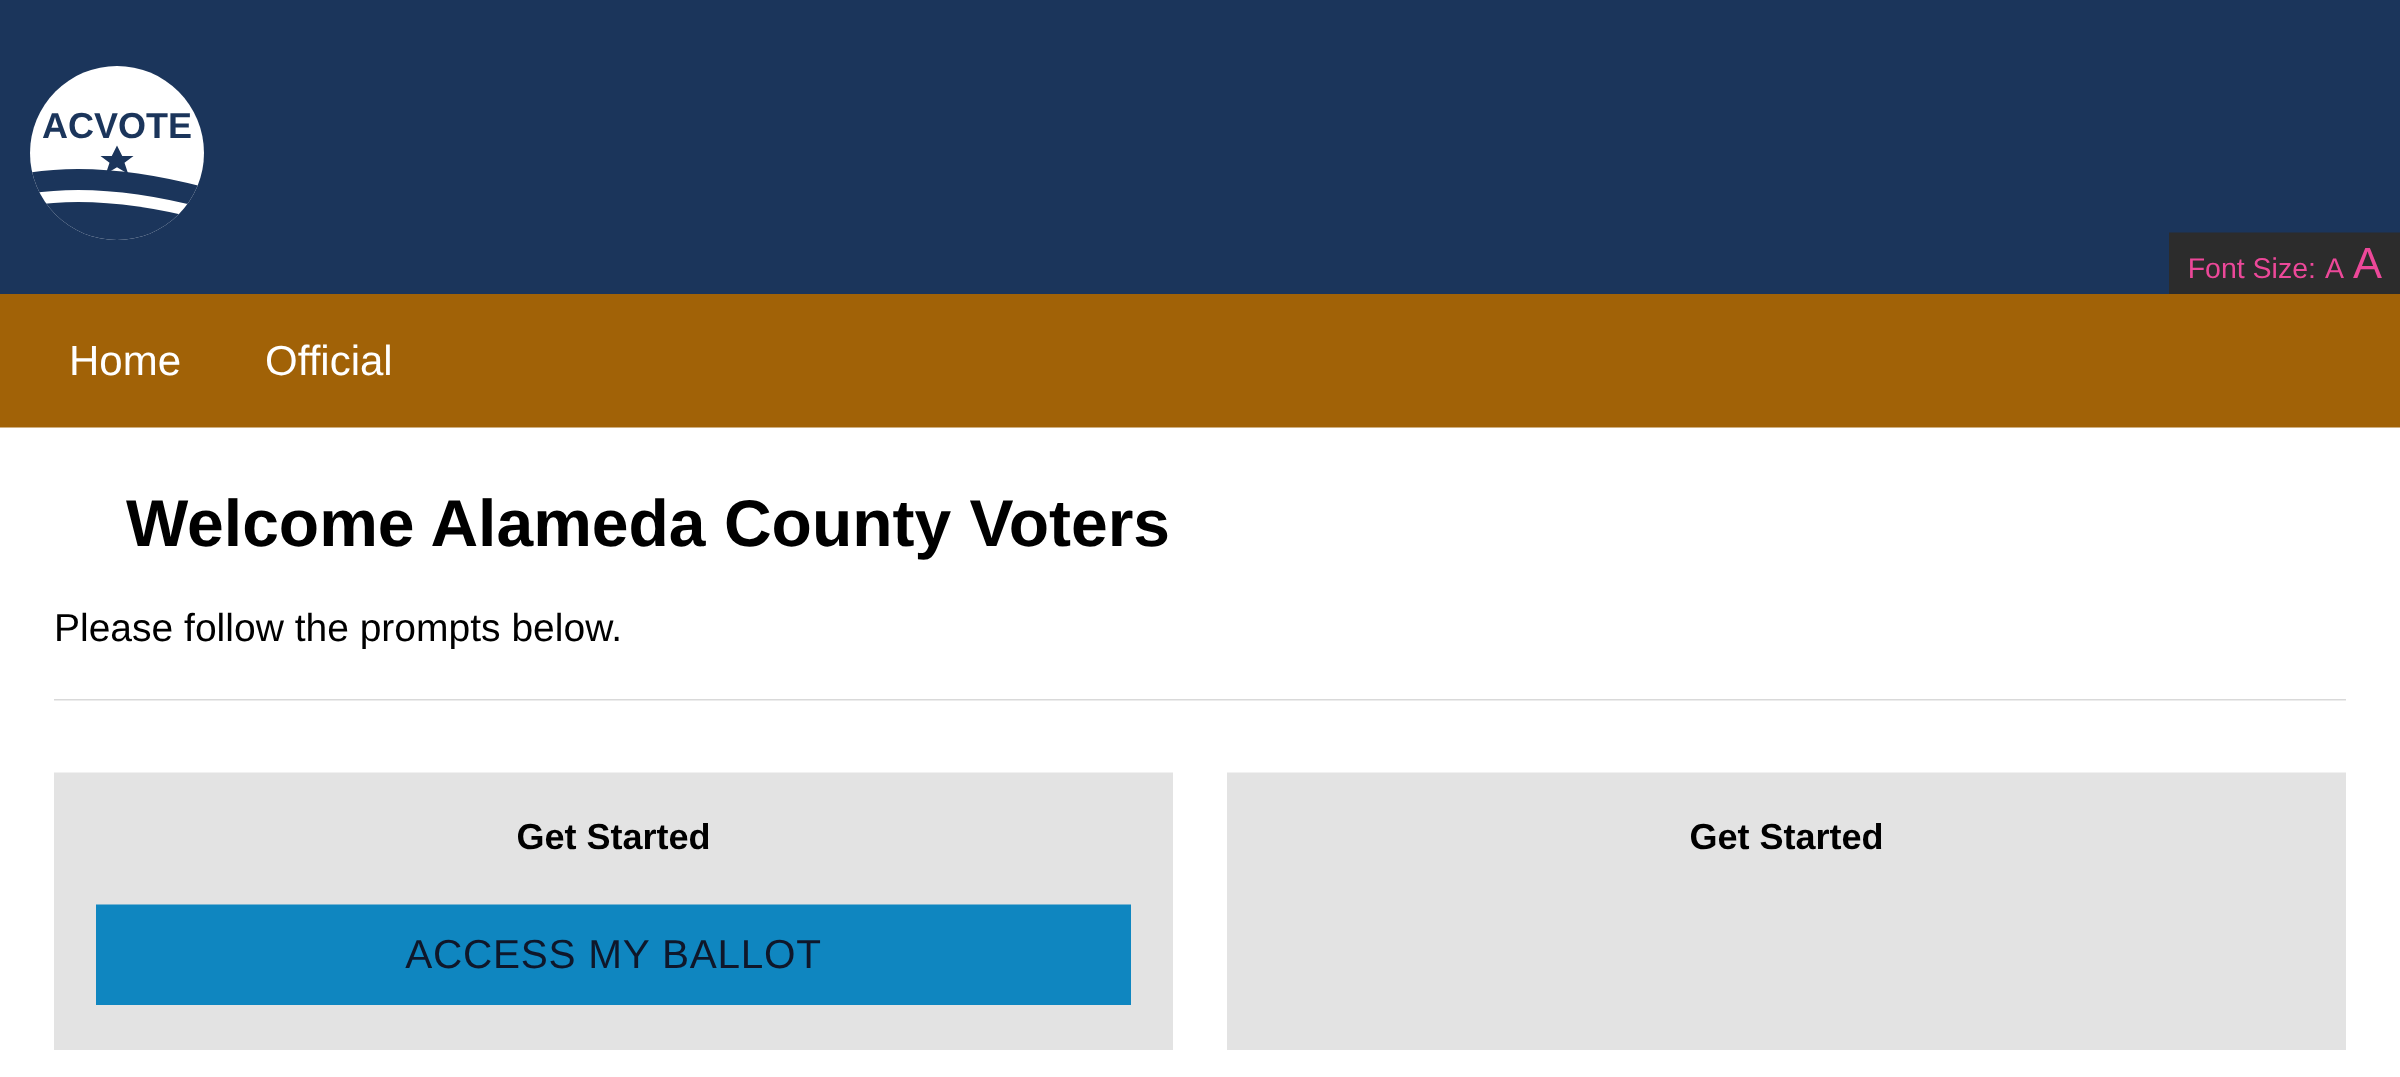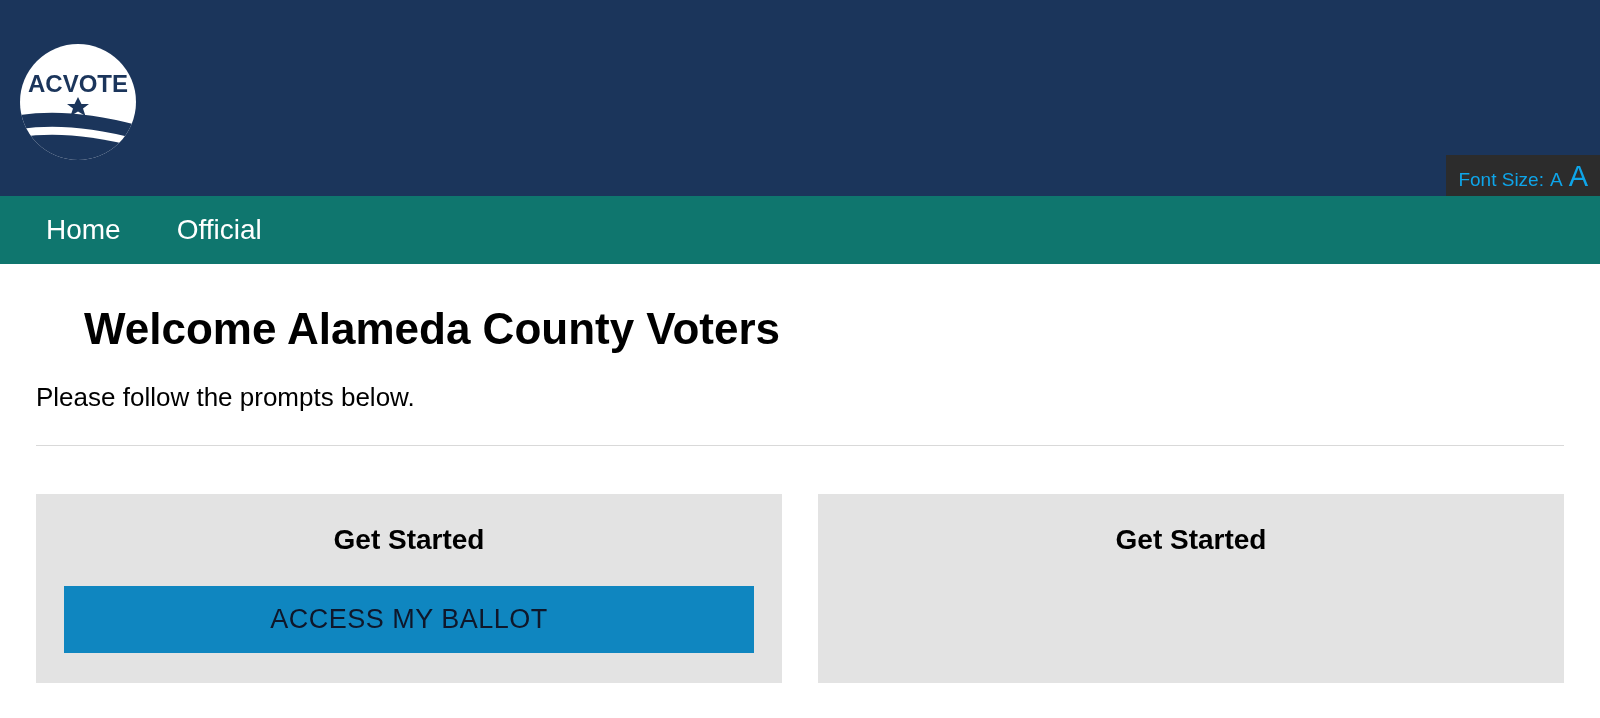--- a/index.html
+++ b/index.html
@@ -29,35 +29,35 @@
     font-weight: 400;
     margin-left: 50px;
     color: #fff;
     margin-top: -20px;
   }
   .font-size-bar {
     position: absolute;
     right: 0;
     bottom: 0;
     background: #2c2c2c;
-    color: #0ea5e9;
+    color: #ec4899;
     padding: 5px 12px 3px 12px;
     font-size: 19px;
     display: flex;
     align-items: baseline;
     gap: 6px;
   }
   .font-size-small { font-size: 19px; cursor: pointer; }
   .font-size-large { font-size: 29px; cursor: pointer; }
   .navbar {
-    background: #0f766e;
+    background: #a16207;
     color: #fff;
     display: flex;
     align-items: center;
-    height: 68px;
+    height: 89px;
     padding: 0 46px;
     gap: 56px;
   }
   .nav-item {
     font-size: 28px;
     color: #fff;
     text-decoration: none;
     cursor: pointer;
   }
   .main {
@@ -83,21 +83,21 @@
     display: flex;
     gap: 36px;
   }
   .card {
     flex: 1;
     background: #e3e3e3;
     padding: 30px 28px 30px 28px;
     text-align: center;
   }
   .card-title {
-    font-size: 28px;
+    font-size: 24px;
     font-weight: 700;
     margin-bottom: 30px;
   }
   .card-button {
     display: block;
     width: 100%;
     background: #0f86c0;
     color: #0f172a;
     border: none;
     font-size: 27px;

